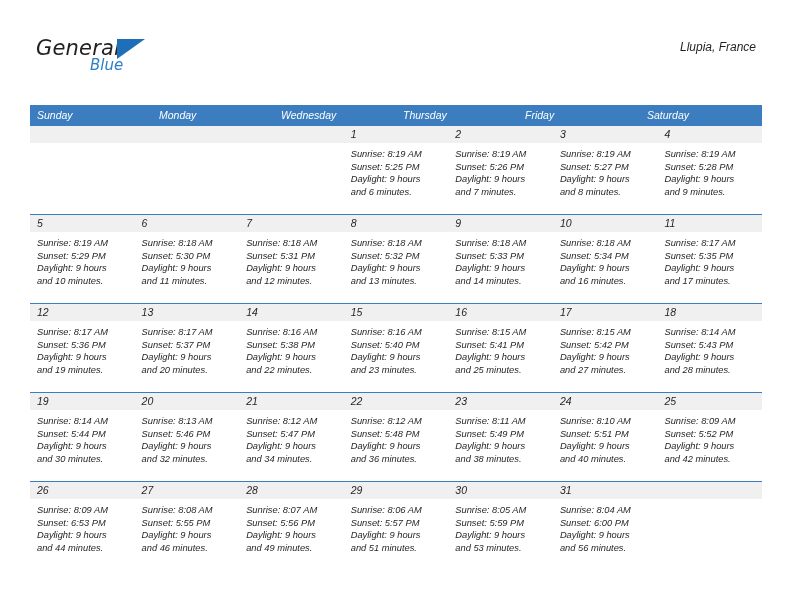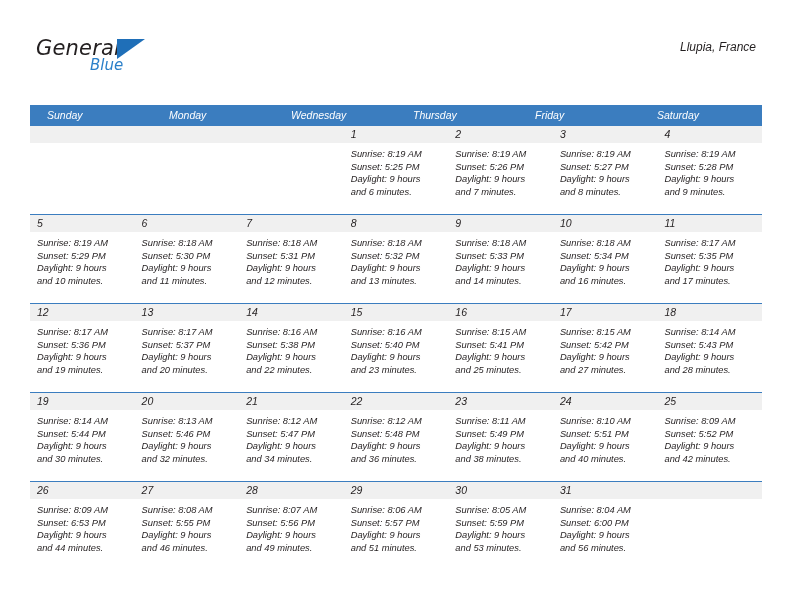--- a/index.html
+++ b/index.html
@@ -97,21 +97,21 @@
   .weekdays {
     display: flex;
     background: #3b7dbf;
     height: 21px;
   }
   .weekday {
     flex: 1 1 0;
     color: #ffffff;
     font-size: 10.5px;
     line-height: 21px;
-    padding-left: 17px;
+    padding-left: 7px;
     box-sizing: border-box;
     white-space: nowrap;
   }
 
   .week {
     display: flex;
     border-bottom: 1.5px solid #3b7dbf;
     height: 89px;
     box-sizing: border-box;
   }

